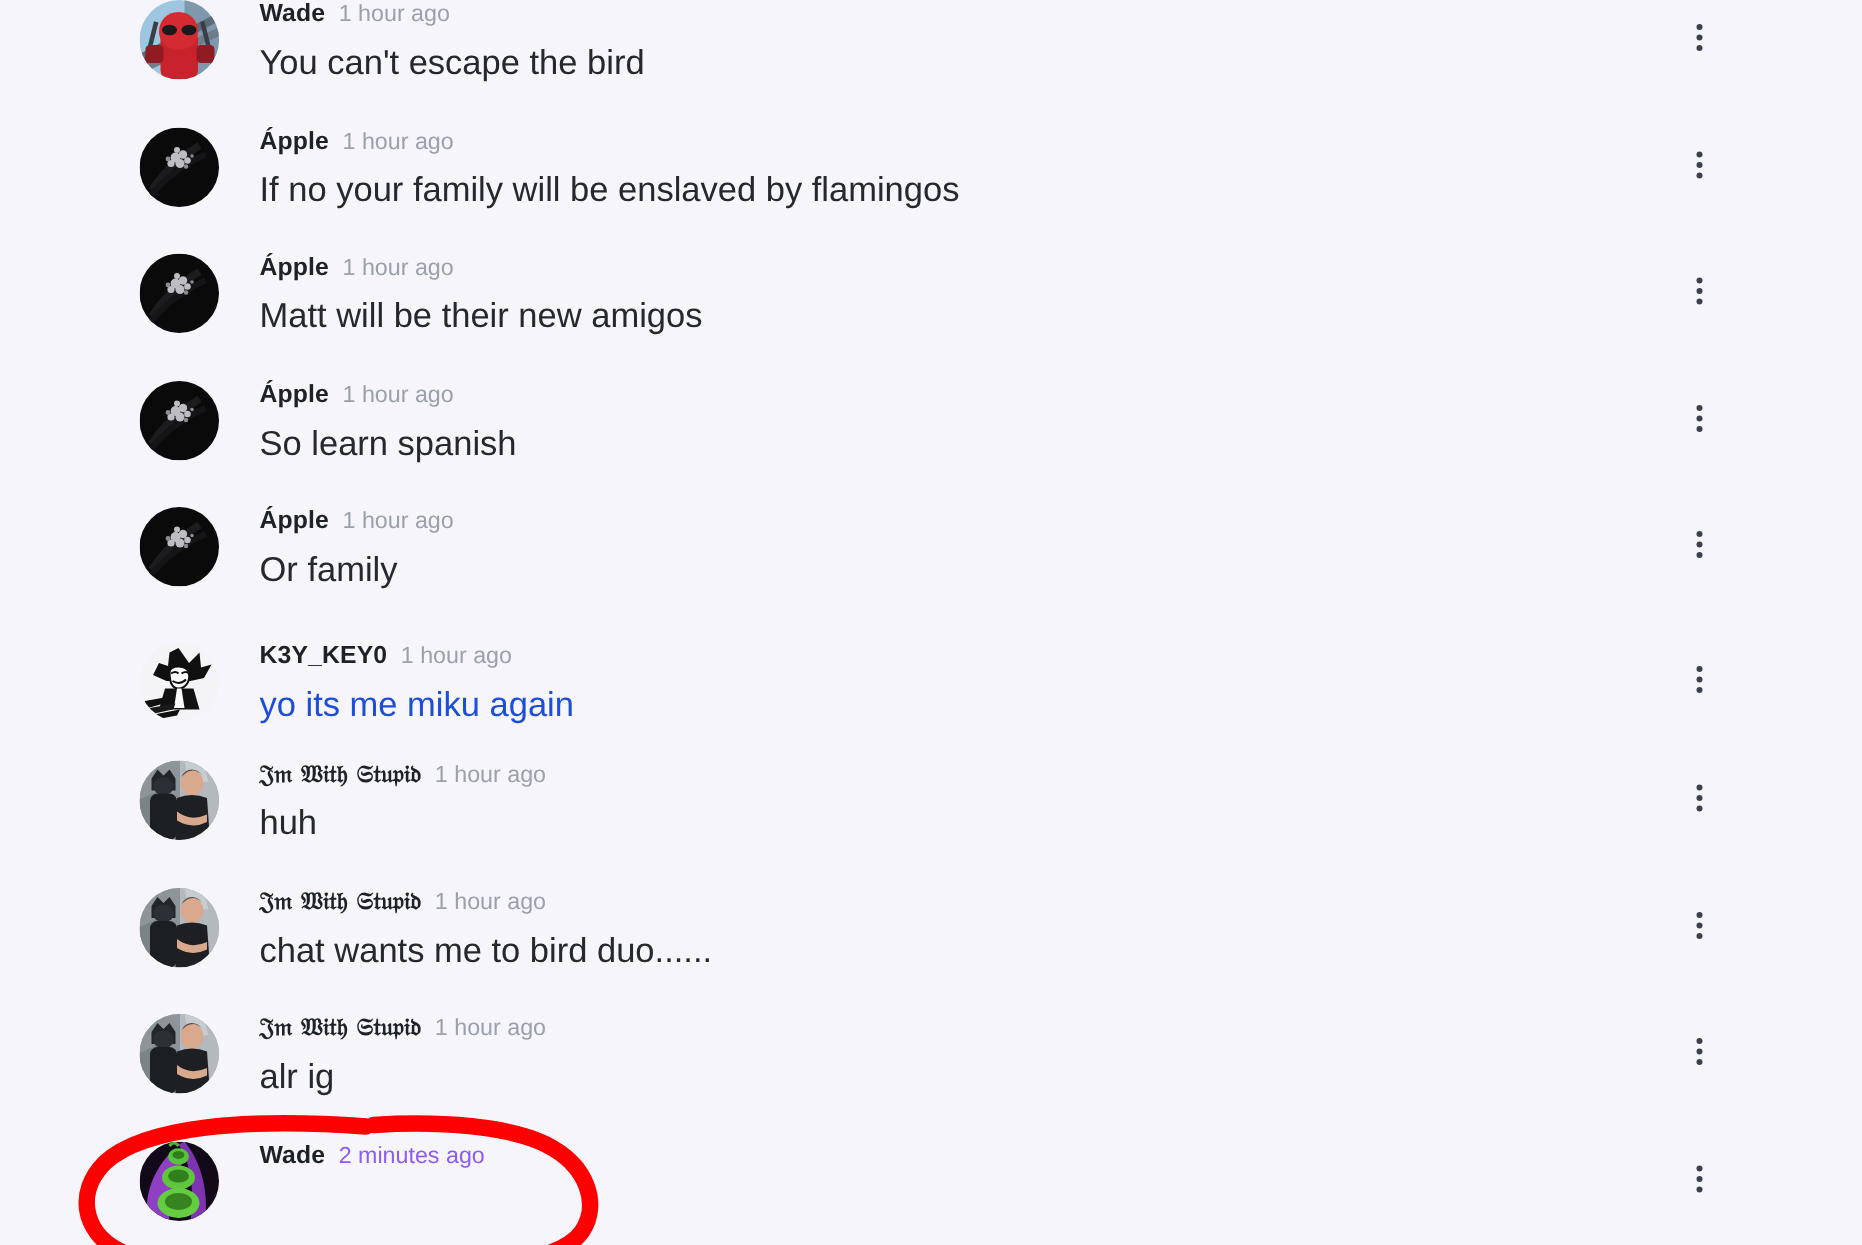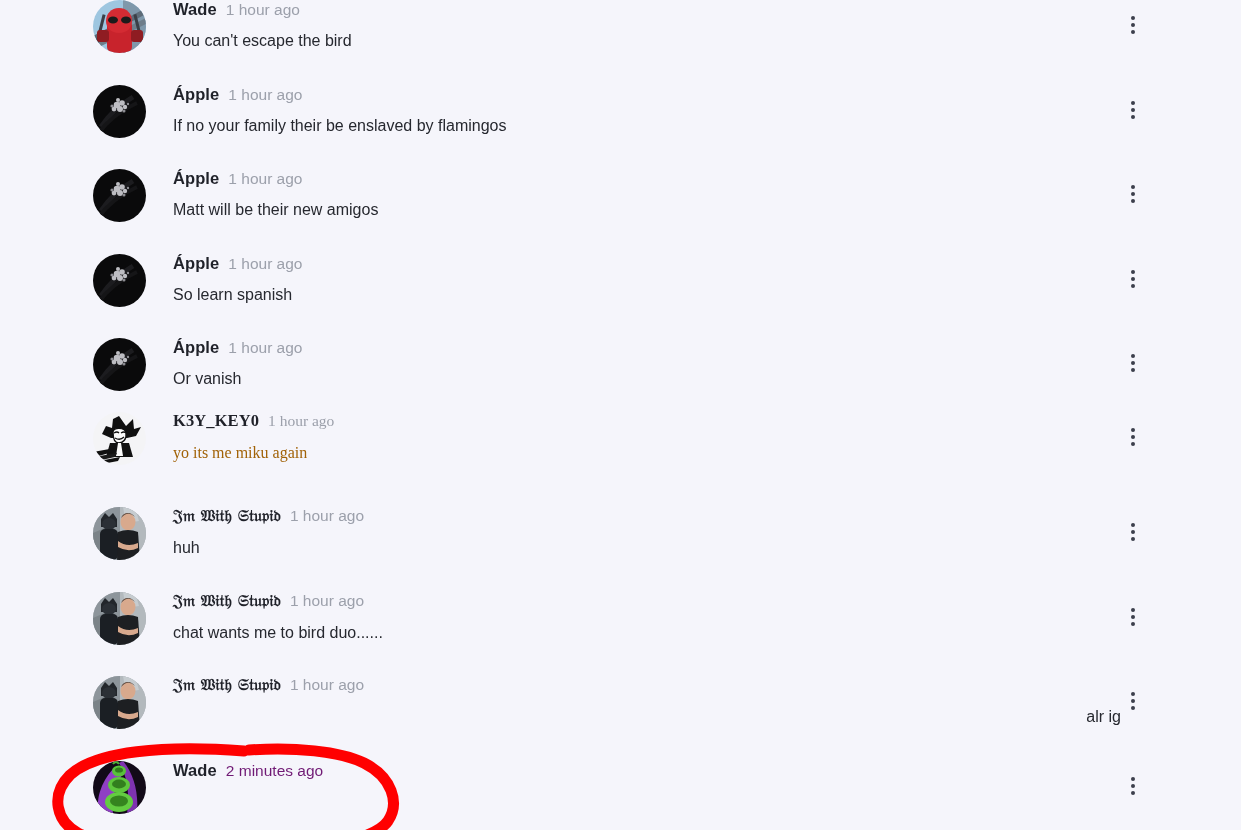--- a/index.html
+++ b/index.html
@@ -74,21 +74,21 @@
 
   .timestamp {
     font-size: 15.5px;
     color: #9ca0ab;
     font-weight: normal;
     white-space: nowrap;
   }
 
   .message {
     margin-top: 8px;
-    font-size: 16px;
+    font-size: 23px;
     color: #26282f;
     line-height: 24px;
     white-space: nowrap;
   }
 
   .kebab {
     position: absolute;
     right: 97px;
     top: 17px;
     width: 22px;
@@ -146,21 +146,21 @@
       <div class="avatar">
         <svg viewBox="0 0 53 53" xmlns="http://www.w3.org/2000/svg">
           <use href="#av-dark-smudge-avatar"></use>
         </svg>
       </div>
       <div class="comment-body">
         <div class="meta-line">
           <span class="author" style="color: rgb(31, 33, 41);">Ápple</span>
           <span class="timestamp" style="color: rgb(156, 160, 171);">1 hour ago</span>
         </div>
-        <div class="message" style="color: rgb(38, 40, 47);">If no your family their be enslaved by flamingos</div>
+        <div class="message" style="color: rgb(38, 40, 47);">If no your family will be enslaved by flamingos</div>
       </div>
       <div class="kebab">
         <i style="background: rgb(60, 63, 76);"></i>
         <i style="background: rgb(60, 63, 76);"></i>
         <i style="background: rgb(60, 63, 76);"></i>
       </div>
     </div>
     <div class="comment-row" style="top: 166px;">
       <div class="avatar">
         <svg viewBox="0 0 53 53" xmlns="http://www.w3.org/2000/svg">
@@ -203,40 +203,40 @@
       <div class="avatar">
         <svg viewBox="0 0 53 53" xmlns="http://www.w3.org/2000/svg">
           <use href="#av-dark-smudge-avatar"></use>
         </svg>
       </div>
       <div class="comment-body">
         <div class="meta-line">
           <span class="author" style="color: rgb(31, 33, 41);">Ápple</span>
           <span class="timestamp" style="color: rgb(156, 160, 171);">1 hour ago</span>
         </div>
-        <div class="message" style="color: rgb(38, 40, 47);">Or vanish</div>
-      </div>
-      <div class="kebab">
-        <i style="background: rgb(60, 63, 76);"></i>
-        <i style="background: rgb(60, 63, 76);"></i>
-        <i style="background: rgb(60, 63, 76);"></i>
-      </div>
-    </div>
-    <div class="comment-row" style="top: 409px; font-family: Liberation Serif, serif;">
+        <div class="message" style="color: rgb(38, 40, 47);">Or family</div>
+      </div>
+      <div class="kebab">
+        <i style="background: rgb(60, 63, 76);"></i>
+        <i style="background: rgb(60, 63, 76);"></i>
+        <i style="background: rgb(60, 63, 76);"></i>
+      </div>
+    </div>
+    <div class="comment-row" style="top: 425px;">
       <div class="avatar">
         <svg viewBox="0 0 53 53" xmlns="http://www.w3.org/2000/svg">
           <use href="#av-cartoon-sketch-avatar"></use>
         </svg>
       </div>
       <div class="comment-body">
         <div class="meta-line">
           <span class="author" style="color: rgb(31, 33, 41);">K3Y_KEY0</span>
           <span class="timestamp" style="color: rgb(156, 160, 171);">1 hour ago</span>
         </div>
-        <div class="message" style="color: #a16207;">yo its me miku again</div>
+        <div class="message" style="color: #1d4ed8;">yo its me miku again</div>
       </div>
       <div class="kebab">
         <i style="background: rgb(60, 63, 76);"></i>
         <i style="background: rgb(60, 63, 76);"></i>
         <i style="background: rgb(60, 63, 76);"></i>
       </div>
     </div>
     <div class="comment-row" style="top: 504px;">
       <div class="avatar">
         <svg viewBox="0 0 53 53" xmlns="http://www.w3.org/2000/svg">
@@ -279,38 +279,38 @@
       <div class="avatar">
         <svg viewBox="0 0 53 53" xmlns="http://www.w3.org/2000/svg">
           <use href="#av-batman-photo-avatar"></use>
         </svg>
       </div>
       <div class="comment-body">
         <div class="meta-line">
           <span class="author fraktur" style="color: rgb(31, 33, 41);">𝔍𝔪 𝔚𝔦𝔱𝔥 𝔖𝔱𝔲𝔭𝔦𝔡</span>
           <span class="timestamp" style="color: rgb(156, 160, 171);">1 hour ago</span>
         </div>
-        <div class="message" style="color: rgb(38, 40, 47); text-align: right;">alr ig</div>
+        <div class="message" style="color: rgb(38, 40, 47);">alr ig</div>
       </div>
       <div class="kebab">
         <i style="background: rgb(60, 63, 76);"></i>
         <i style="background: rgb(60, 63, 76);"></i>
         <i style="background: rgb(60, 63, 76);"></i>
       </div>
     </div>
     <div class="comment-row" style="top: 757.5px;">
       <div class="avatar">
         <svg viewBox="0 0 53 53" xmlns="http://www.w3.org/2000/svg">
           <use href="#av-purple-green-creature-avatar"></use>
         </svg>
       </div>
       <div class="comment-body">
         <div class="meta-line">
           <span class="author" style="color: rgb(31, 33, 41);">Wade</span>
-          <span class="timestamp" style="color: #701a75;">2 minutes ago</span>
+          <span class="timestamp" style="color: #8b5cf6;">2 minutes ago</span>
         </div>
       </div>
       <div class="kebab">
         <i style="background: rgb(60, 63, 76);"></i>
         <i style="background: rgb(60, 63, 76);"></i>
         <i style="background: rgb(60, 63, 76);"></i>
       </div>
     </div>
   </div>
 

